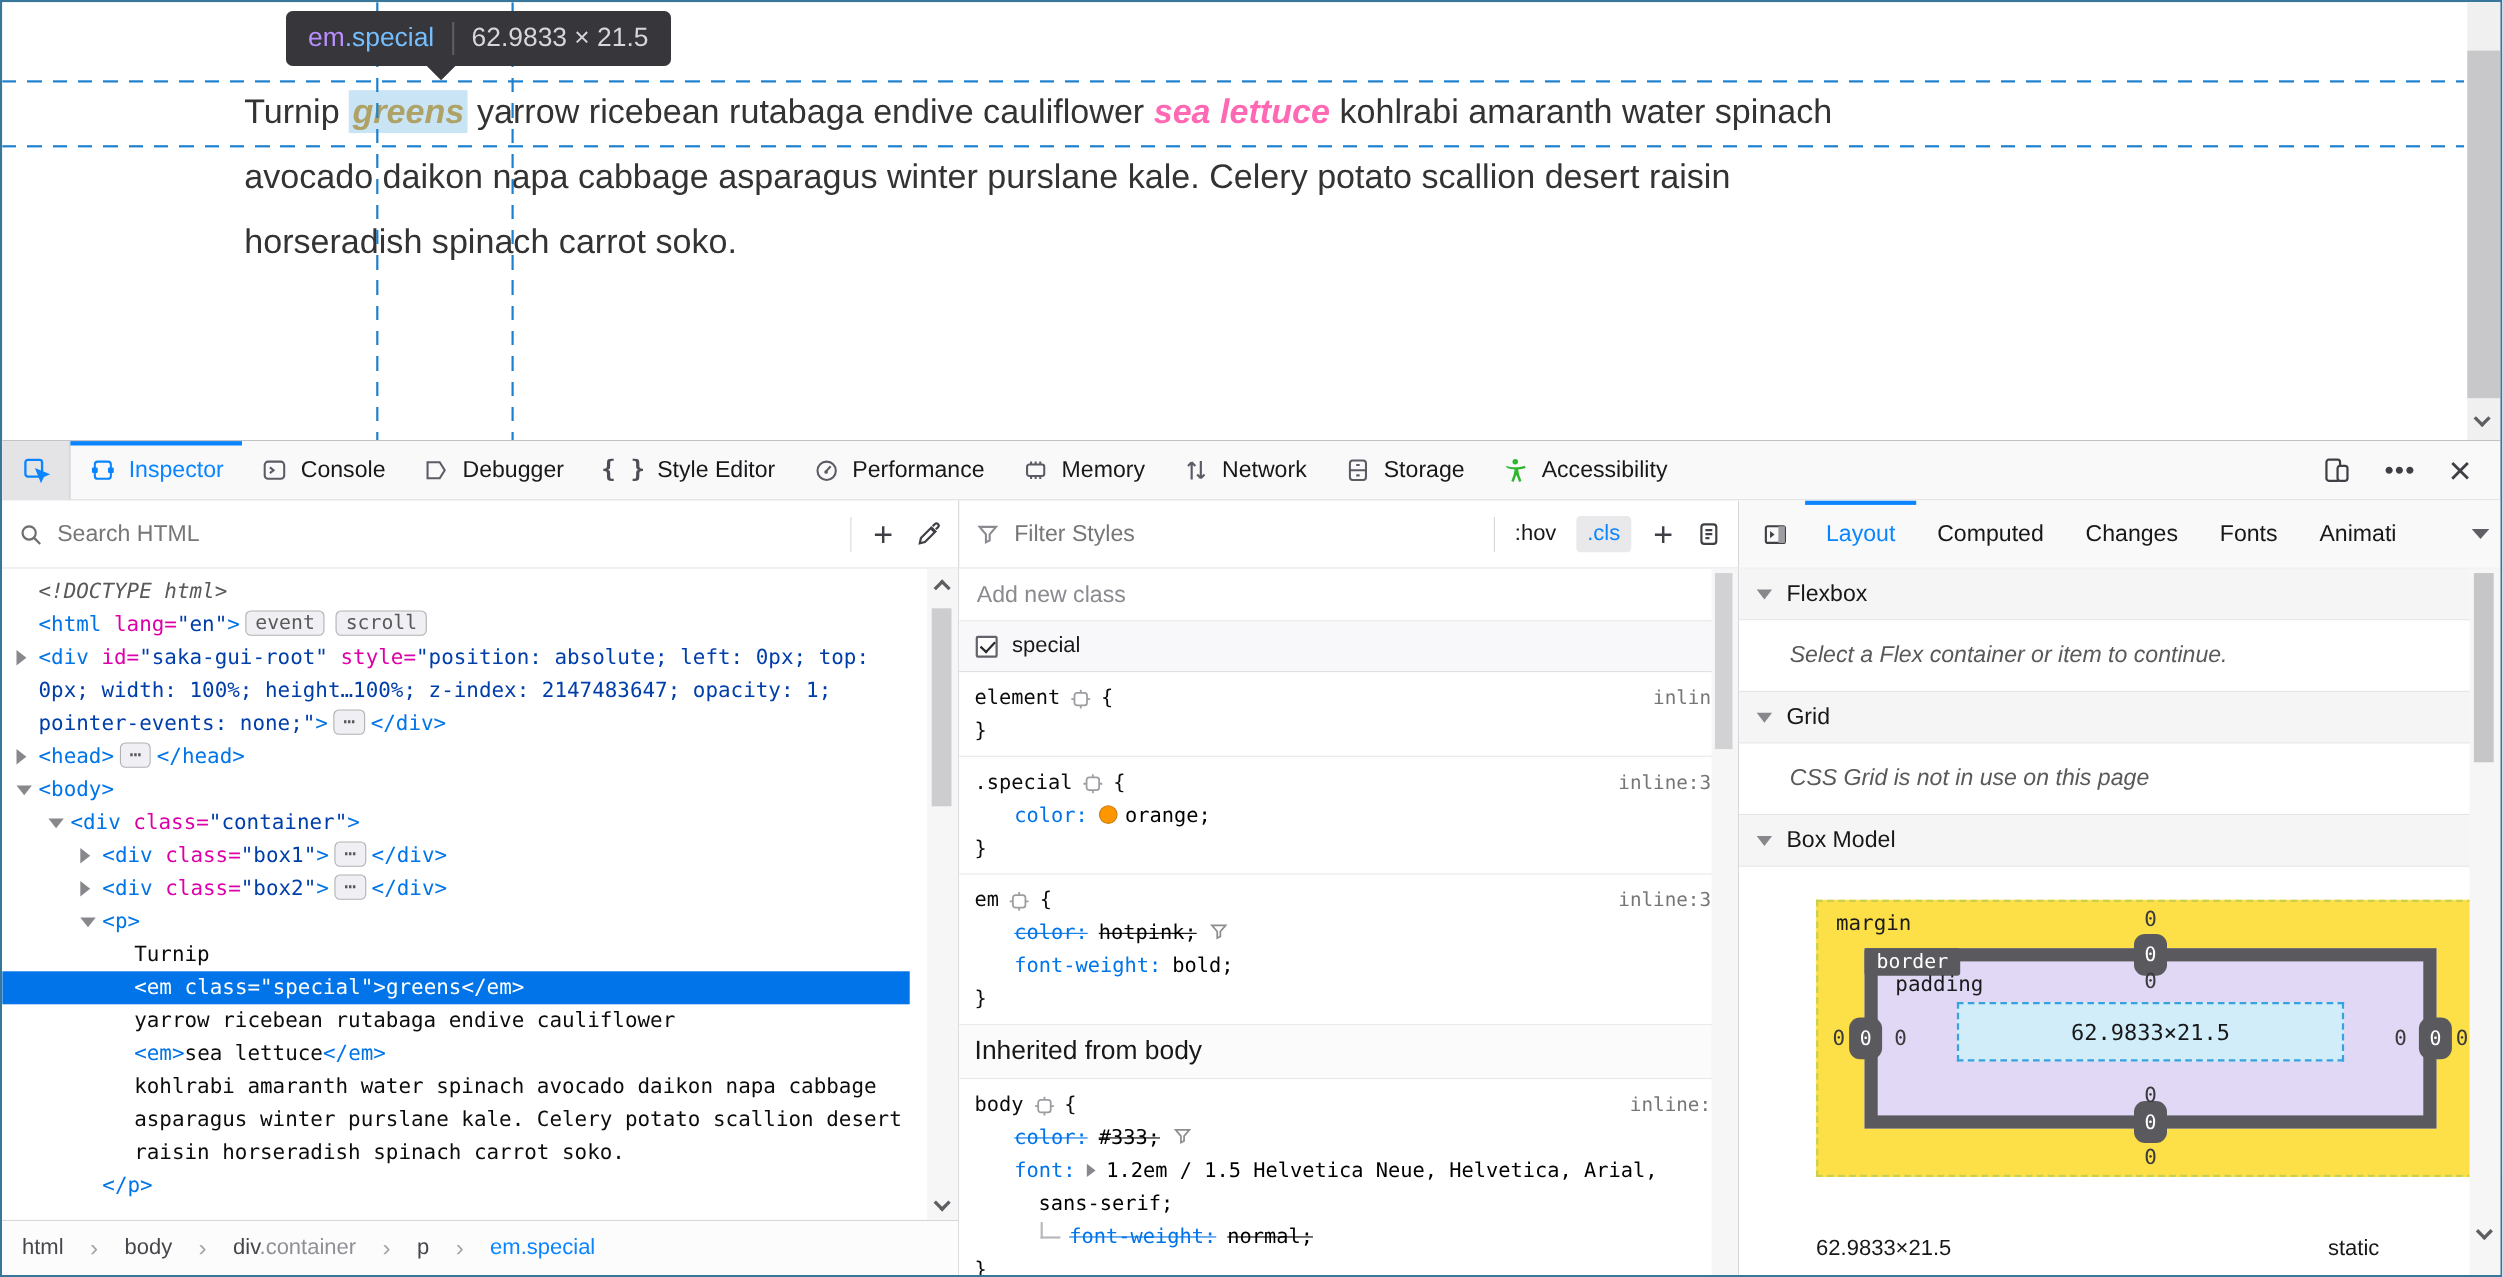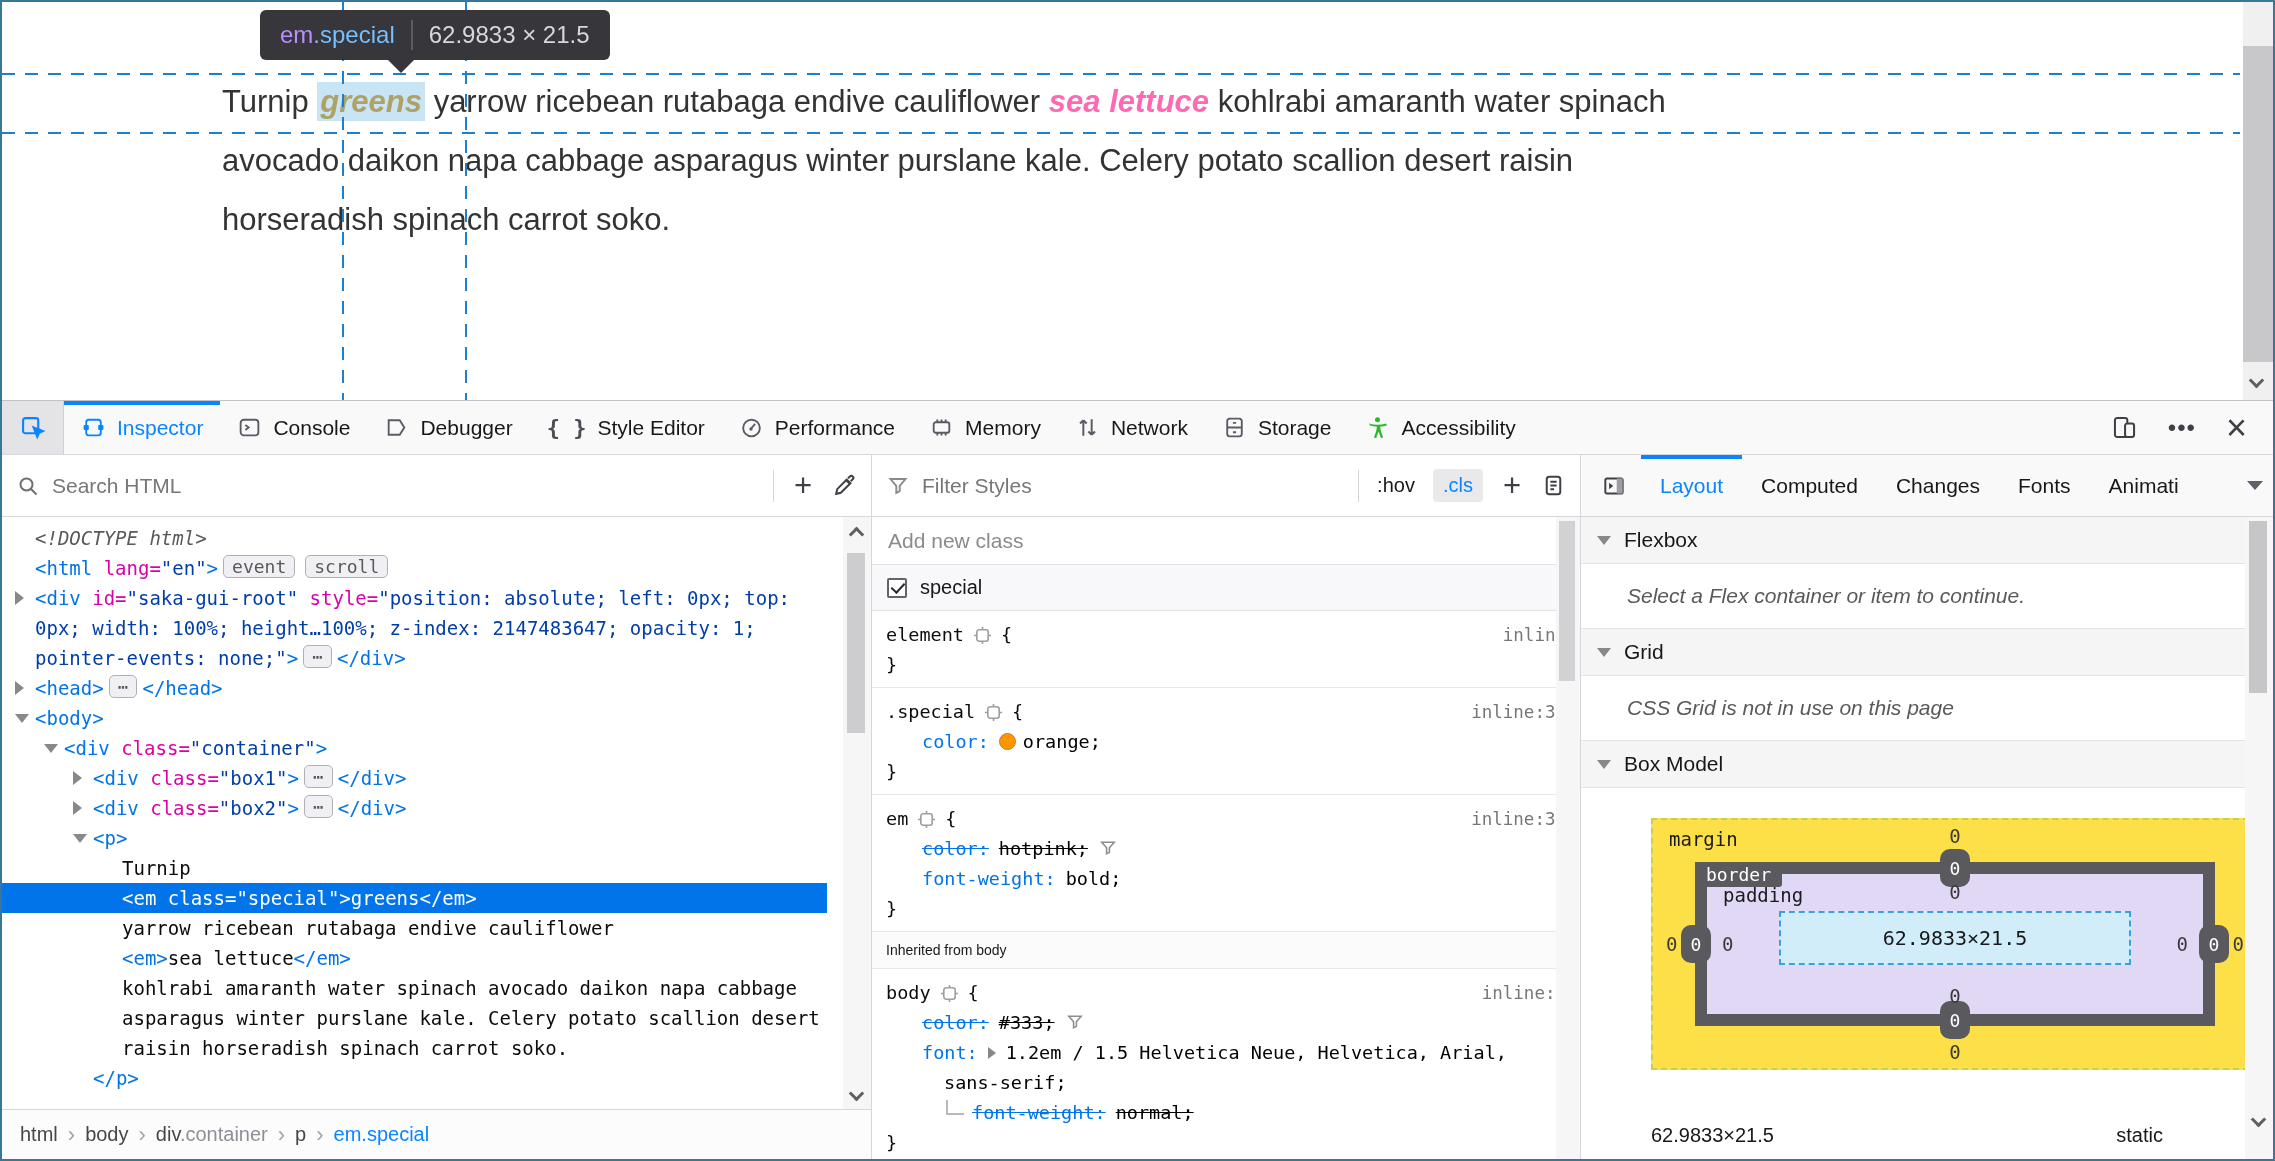--- a/index.html
+++ b/index.html
@@ -76,21 +76,21 @@
   .tw.right { border: 7px solid transparent; border-left: 9px solid #87878c; border-right: none; top: 8px; }
   .line .tw { left: 13px; } .d2 > .tw { left: 42px; } .d3 > .tw { left: 71px; }
   .badge { display: inline-block; font-size: 18px; line-height: 21px; color: #585959; background: #f0f0f4;
     border: 1px solid #b1b1b3; border-radius: 5px; padding: 0 8px; margin: 0 5px; vertical-align: 2px; font-family: "DejaVu Sans Mono", monospace; }
   .line.sel { background: #0074e8; }
   .line.sel span { color: #fff; }
   .tree-sb { position: absolute; right: 0; top: 0; bottom: 0; width: 28px; background: #f6f6f7; }
   .tree-sb .thumb { position: absolute; left: 4px; width: 18px; top: 36px; height: 180px; background: #cdcdd0; }
   .tree-sb .chev { position: absolute; left: 8px; }
   .tree-sb .chev.up { top: 12px; } .tree-sb .chev.down { bottom: 10px; }
-  .breadcrumbs { height: 50px; flex: none; border-top: 1px solid #d7d7db; background: #fcfcfd; display: flex; align-items: center; padding: 0 18px; gap: 10px; font-size: 20px; color: #46464c; }
+  .breadcrumbs { height: 50px; flex: none; border-top: 1px solid #d7d7db; background: #fcfcfd; display: flex; align-items: center; padding: 0 18px; gap: 24px; font-size: 20px; color: #46464c; }
   .crumb-sep { color: #a3a3a8; font-size: 22px; }
   .crumb-muted { color: #8f8f96; }
   .crumb-active { color: #0a84ff; }
 
   
   .styles-pane { width: 709px; border-right: 1px solid #d7d7db; background: #fff; position: relative;
     font-family: "DejaVu Sans Mono", monospace; font-size: 18.5px; color: #0c0c0d; }
   .add-class-row { height: 48px; display: flex; align-items: center; padding: 0 16px; border-bottom: 1px solid #e0e0e2; }
   .add-class-row input { width: 100%; border: none; outline: none; font-size: 21px; font-family: "Liberation Sans", sans-serif; color: #18181a; }
   .add-class-row input::placeholder { color: #8a8a90; }
@@ -99,21 +99,21 @@
   .checkbox::after { content: ""; position: absolute; left: 5px; top: 0px; width: 6px; height: 11px; border-right: 2.5px solid #2a2a2e; border-bottom: 2.5px solid #2a2a2e; transform: rotate(43deg); }
   .rule { padding: 9px 14px 7px; border-bottom: 1px solid #e8e8ea; line-height: 30px; }
   .sel-line { display: flex; align-items: center; gap: 9px; }
   .rule-link { margin-left: auto; color: #767679; font-size: 17.5px; }
   .decl { padding-left: 36px; }
   .decl2 { padding-left: 58px; }
   .prop { color: #0074e8; margin-right: 10px; }
   .cssval { color: #000000; }
   .struck > span { text-decoration: line-through; }
   .swatch { display: inline-block; width: 17px; height: 17px; border-radius: 50%; background: #ff9500; border: 1px solid #c77f14; vertical-align: -2px; margin-right: 7px; }
-  .inherited-head { font-family: "Liberation Sans", sans-serif; font-size: 14px; color: #18181a; background: #fbfbfc; padding: 10px 14px; border-bottom: 1px solid #e8e8ea; }
+  .inherited-head { font-family: "Liberation Sans", sans-serif; font-size: 24px; color: #18181a; background: #fbfbfc; padding: 10px 14px; border-bottom: 1px solid #e8e8ea; }
   .mini-tri { display: inline-block; width: 0; height: 0; border: 6px solid transparent; border-left: 8px solid #87878c; margin-right: 4px; }
   .elbow { display: inline-block; width: 18px; height: 15px; border-left: 2px solid #b9b9bd; border-bottom: 2px solid #b9b9bd; margin: 0 8px 0 2px; transform: translateY(-4px); }
   .funnel-sm { margin-left: 10px; vertical-align: -3px; color: #8d8d92; }
   .styles-sb { position: absolute; right: 0; top: 0; bottom: 0; width: 24px; background: #f6f6f7; }
   .styles-sb .thumb { position: absolute; left: 3px; width: 16px; top: 4px; height: 160px; background: #d2d2d5; }
 
   
   .layout-pane { flex: 1; background: #fff; position: relative; font-size: 21px; overflow: hidden; }
   .sec-head { display: flex; align-items: center; gap: 13px; height: 47px; padding: 0 16px; background: #f5f5f6; border-bottom: 1px solid #e3e3e5; color: #18181a; }
   .sec-tri { width: 0; height: 0; border: 7px solid transparent; border-top: 9px solid #87878c; margin-top: 7px; }

